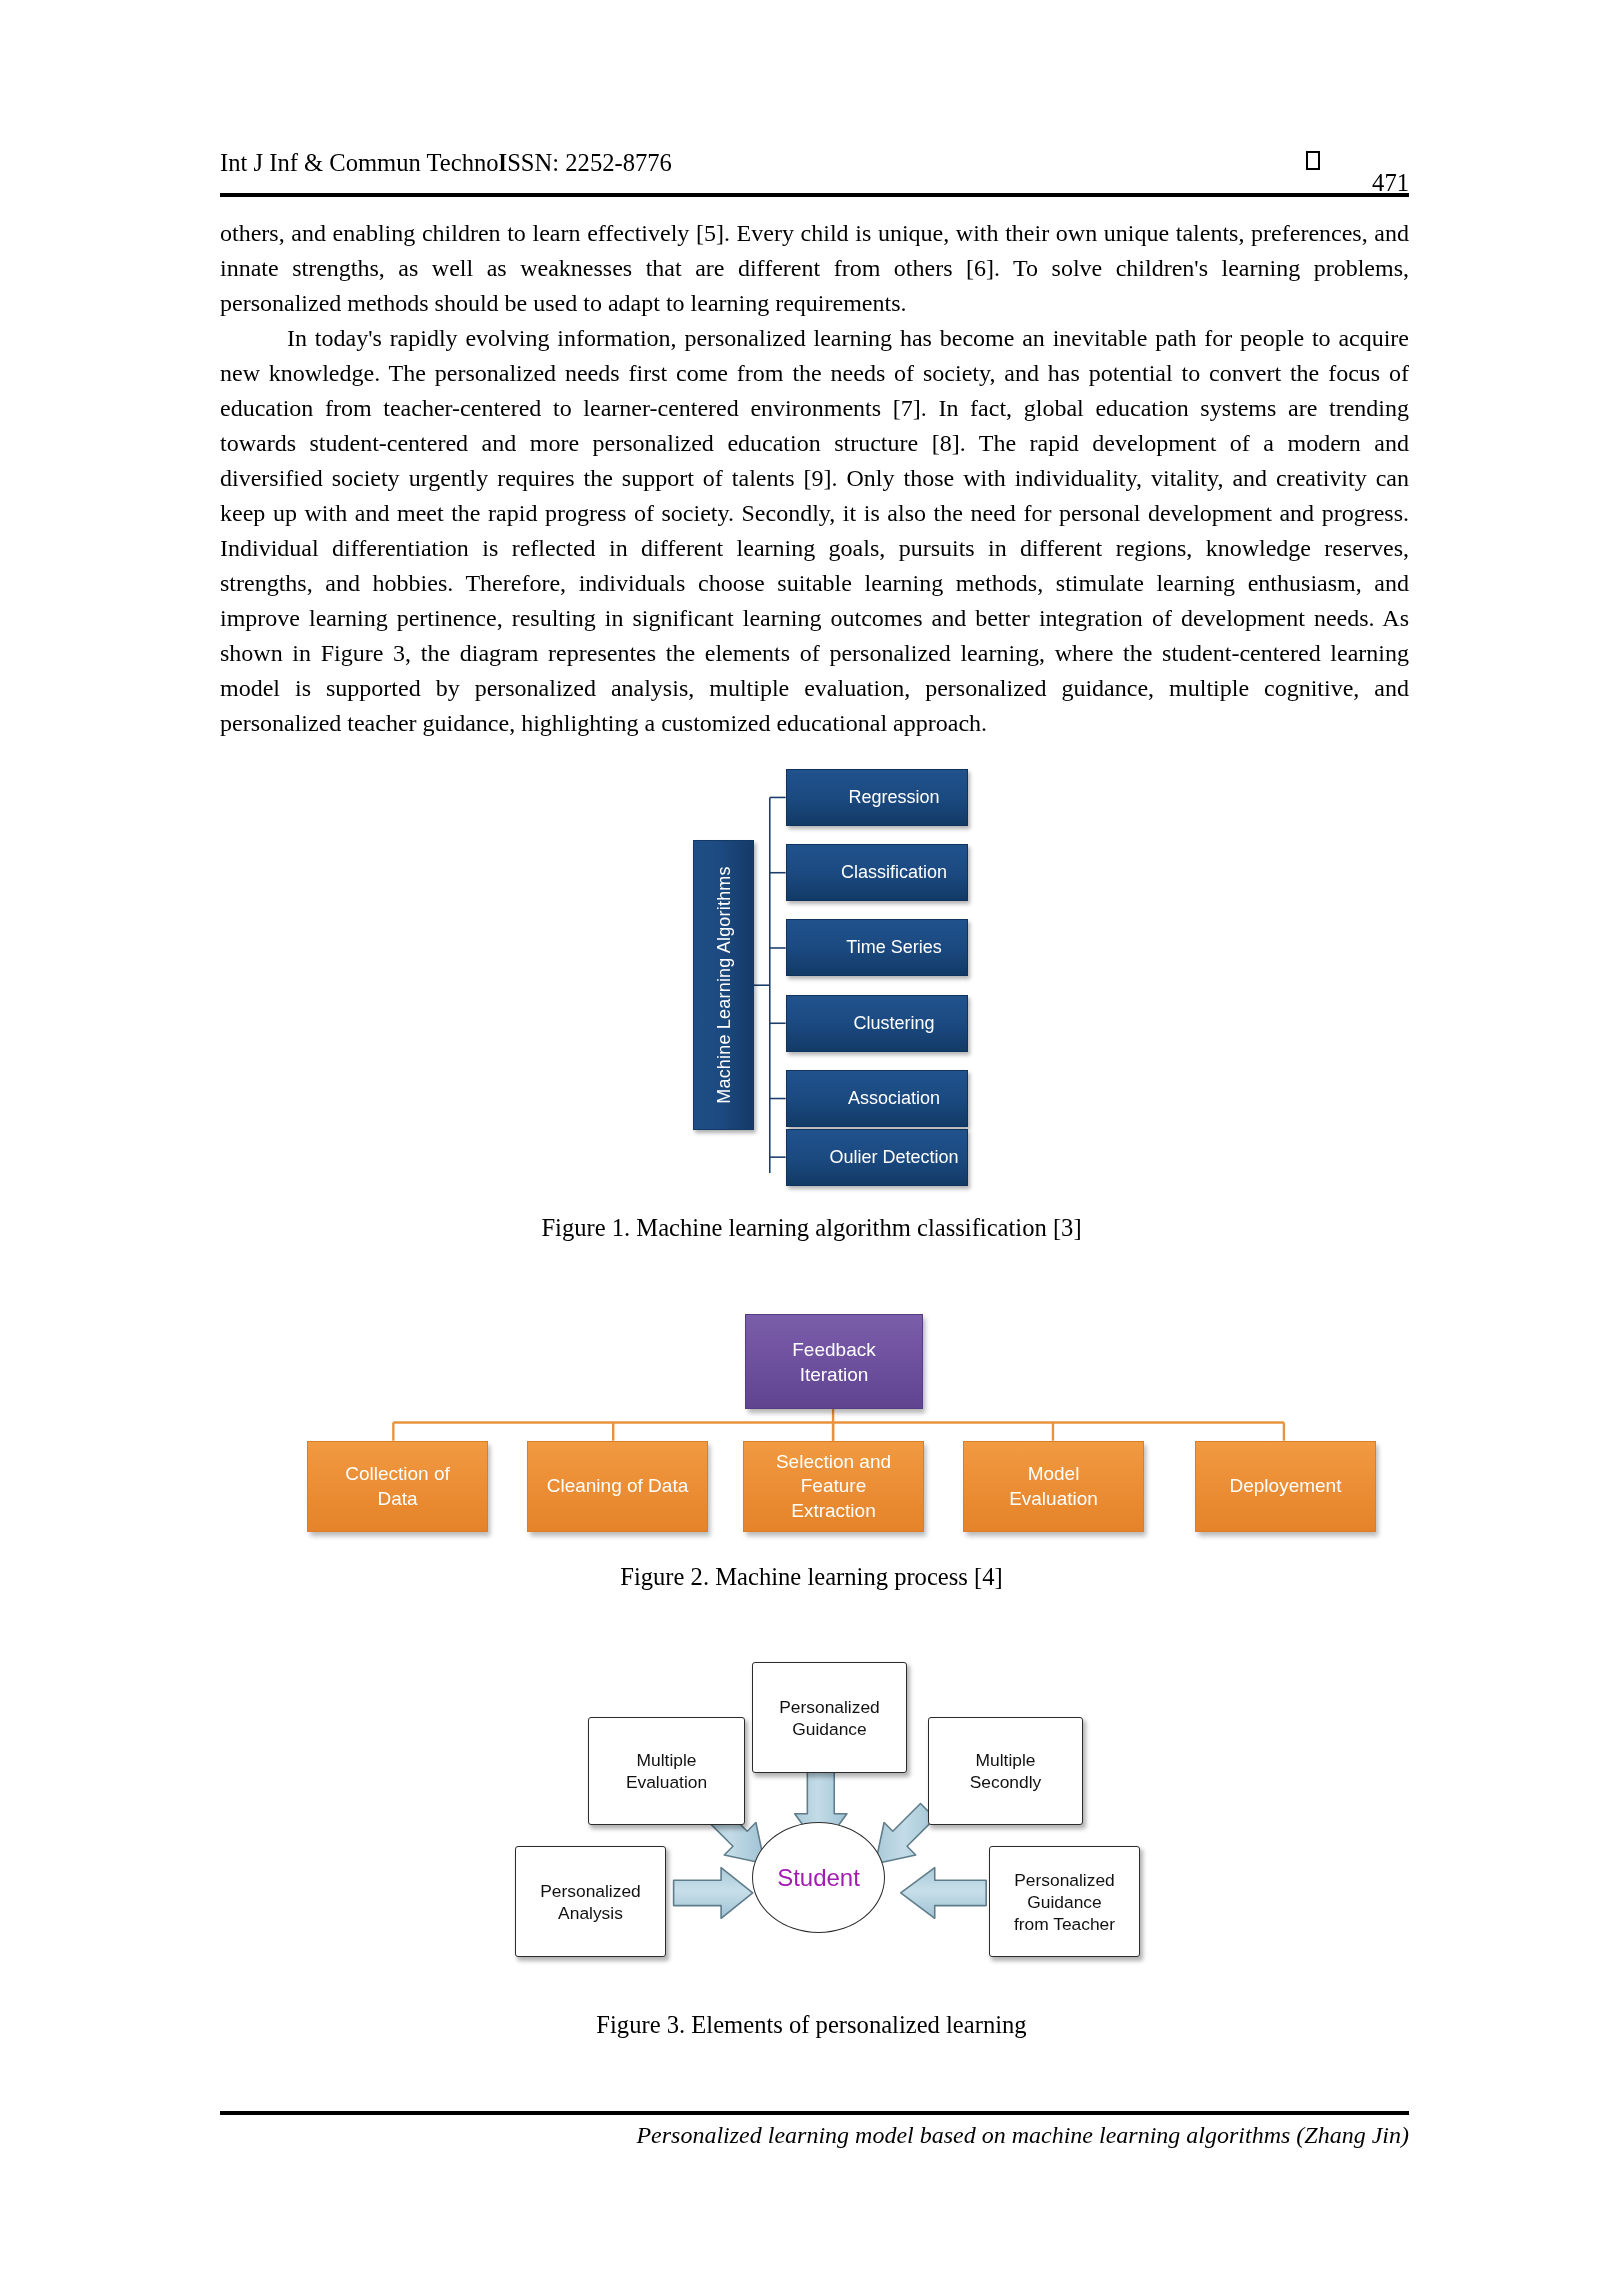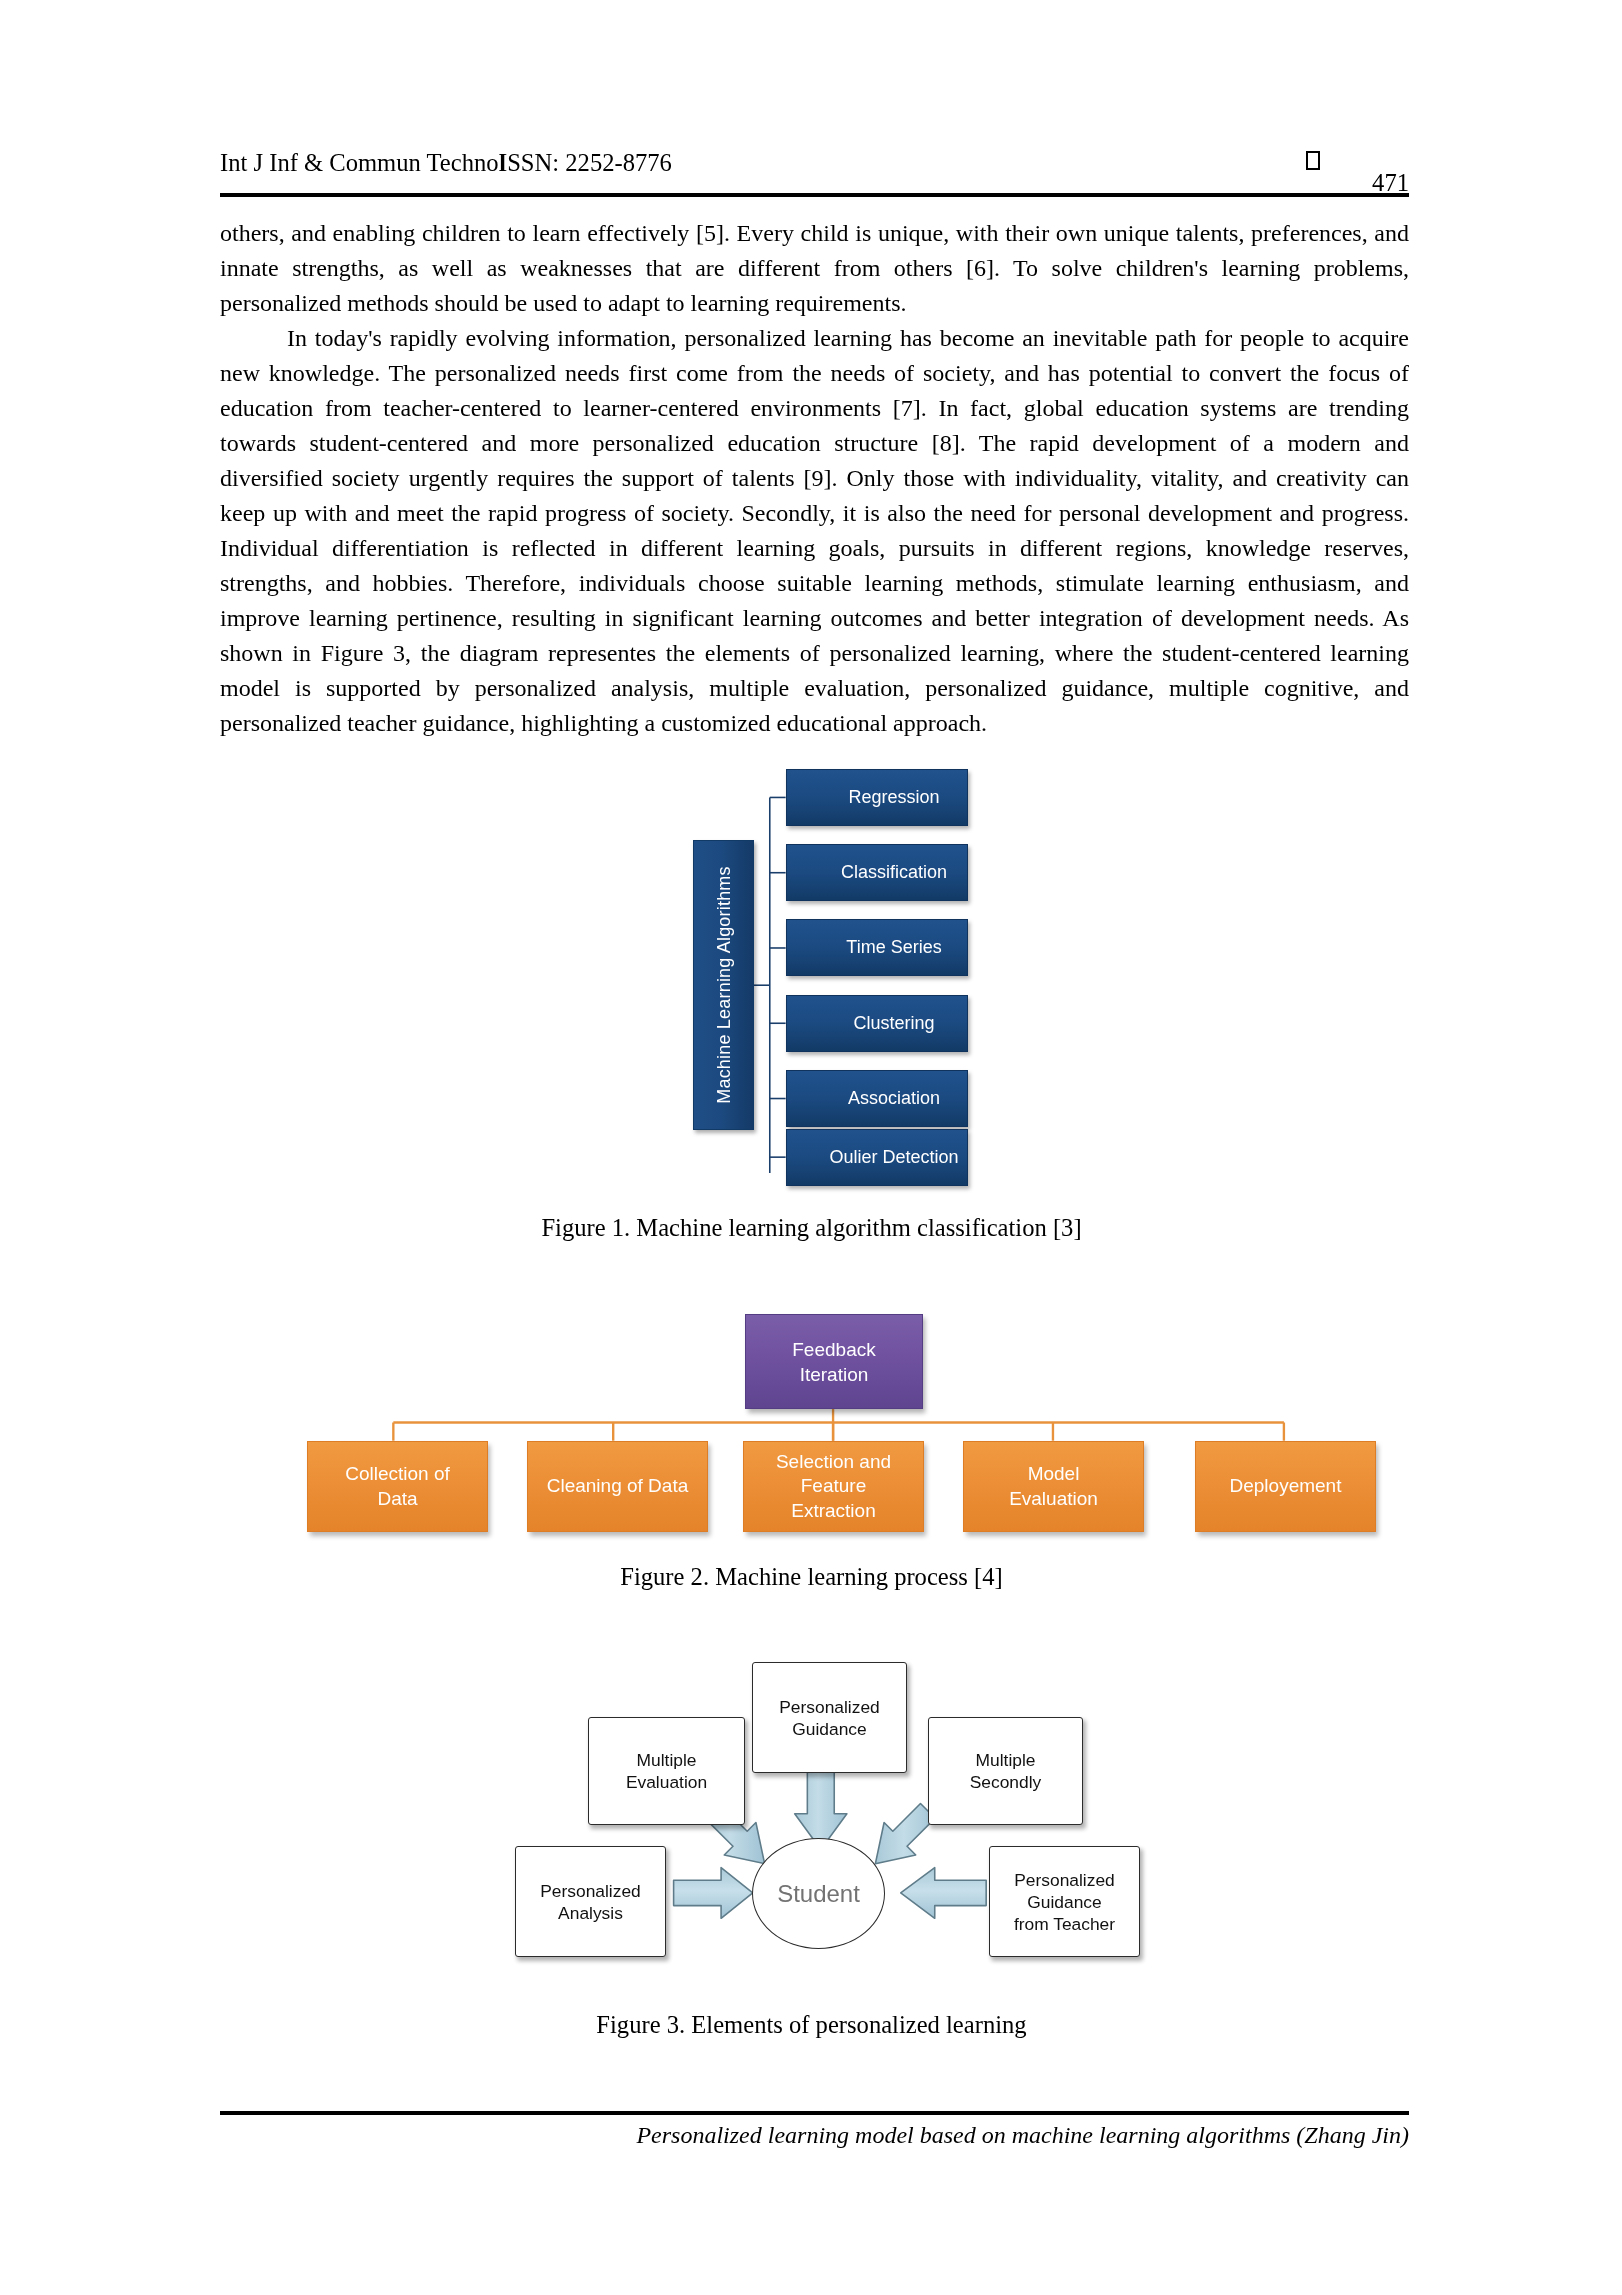--- a/index.html
+++ b/index.html
@@ -203,32 +203,32 @@
     flex-direction: column;
     align-items: center;
     justify-content: center;
     text-align: center;
     box-sizing: border-box;
     z-index: 3;
   }
   .f3-student {
     position: absolute;
     left: 261px;
-    top: 222px;
+    top: 206px;
     width: 133px;
     height: 111px;
     border: 1.6px solid #2b2b2b;
     border-radius: 50%;
     background: #ffffff;
     display: flex;
     align-items: center;
     justify-content: center;
     font-family: "Liberation Sans", sans-serif;
     font-size: 24px;
-    color: #737373;
+    color: #a21caf;
     box-sizing: border-box;
     z-index: 4;
   }
 
   
   .footer-rule {
     position: absolute;
     left: 220px;
     top: 2111px;
     width: 1189px;

